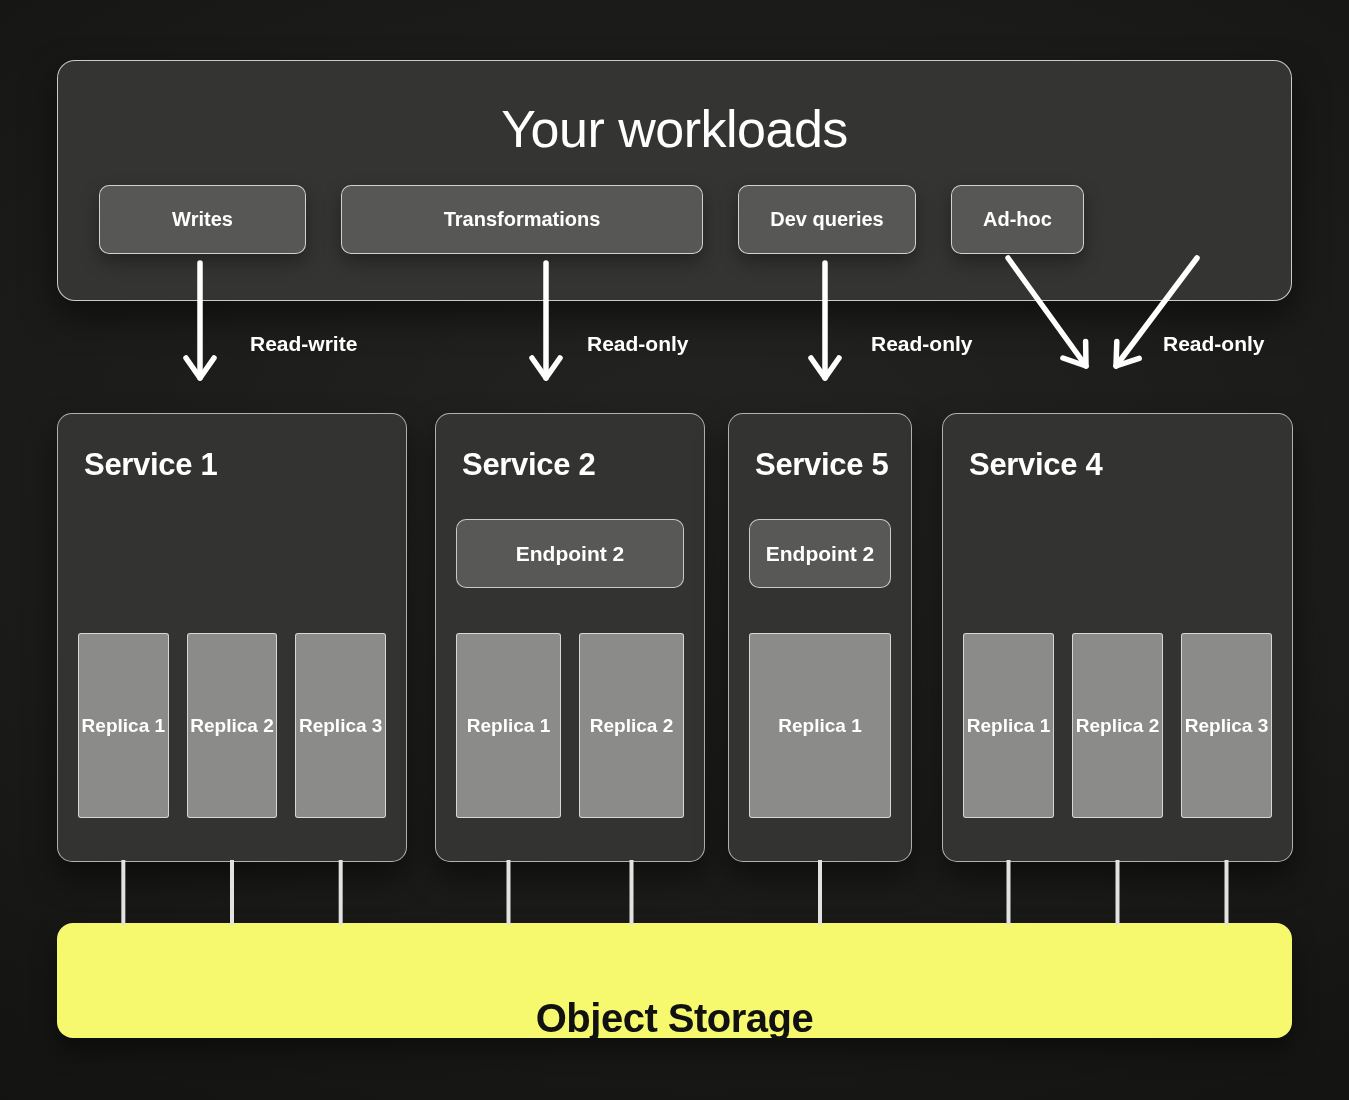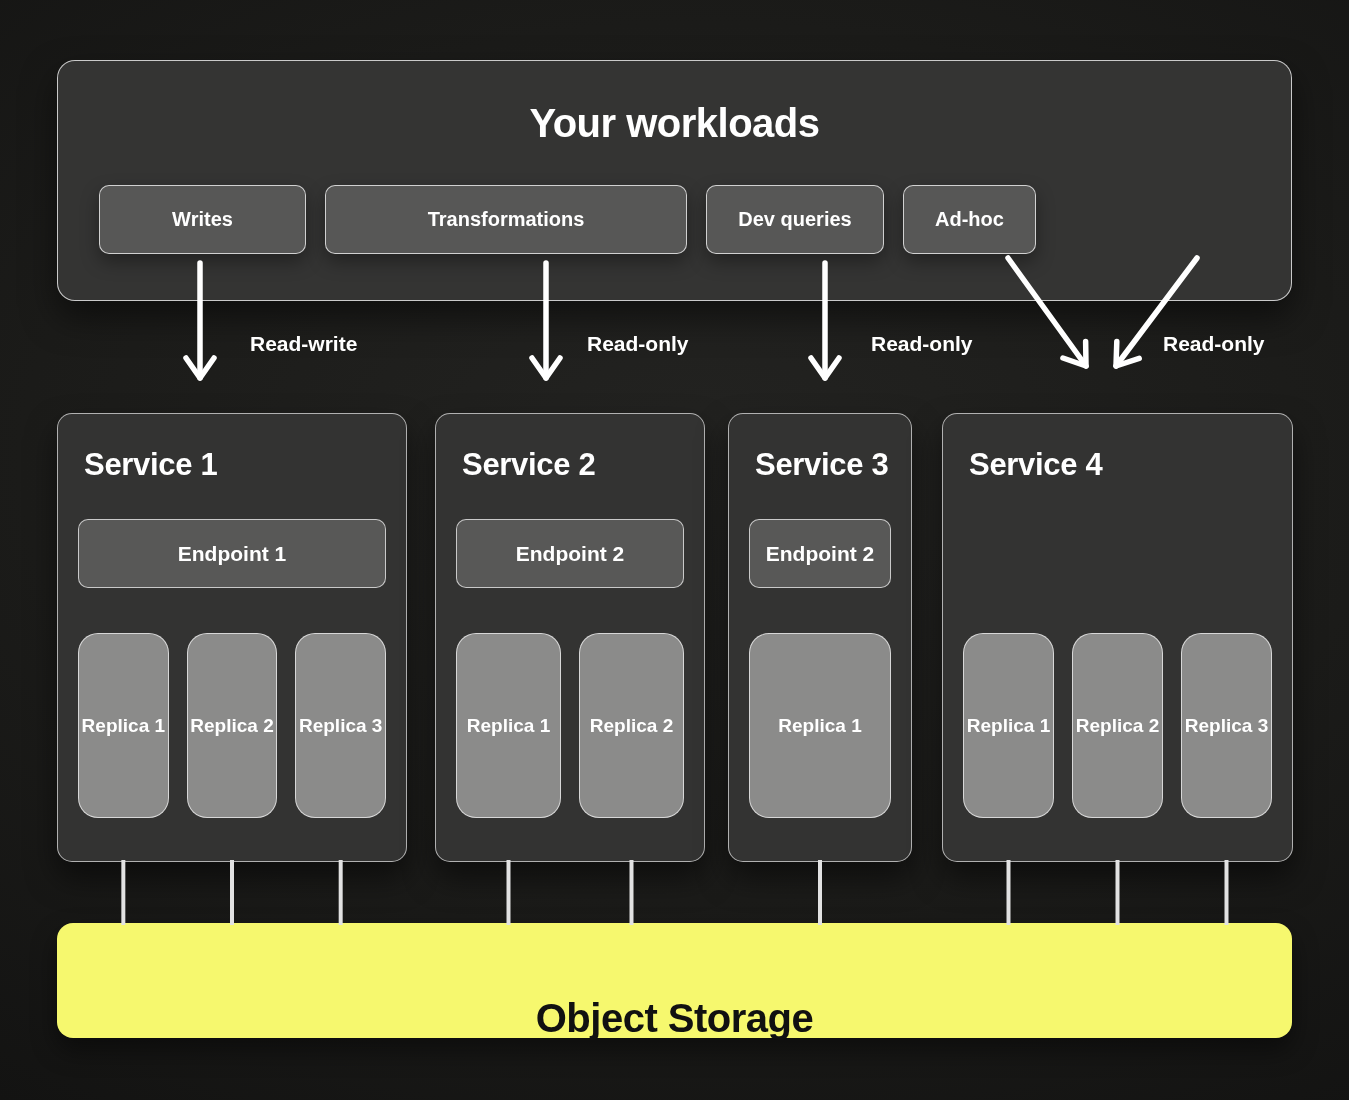--- a/index.html
+++ b/index.html
@@ -12,23 +12,23 @@
   }
   
   .workloads-box{
     position:absolute;left:57px;top:60px;width:1235px;height:241px;
     background:#343433;border:1.5px solid rgba(235,235,235,.82);
     border-radius:18px;box-shadow:0 16px 34px rgba(0,0,0,.5);
     box-sizing:border-box;
   }
   .workloads-title{
     margin:0;padding-top:42px;text-align:center;
-    font-size:40px;font-weight:700;letter-spacing:-.5px;color:#ffffff;line-height:1;
+    font-size:52px;font-weight:400;letter-spacing:-.5px;color:#ffffff;line-height:1;
   }
-  .wl-row{position:absolute;left:41px;top:124px;display:flex;gap:19px;}
+  .wl-row{position:absolute;left:41px;top:124px;display:flex;gap:35px;}
   .wl-btn{
     height:69px;box-sizing:border-box;border-radius:10px;
     background:#575756;border:1.5px solid rgba(230,230,230,.85);
     display:flex;align-items:center;justify-content:center;
     color:#ffffff;font-size:20px;font-weight:700;
     box-shadow:0 8px 18px rgba(0,0,0,.35);
   }
   .wl-btn:nth-child(1){width:207px}
   .wl-btn:nth-child(2){width:362px}
   .wl-btn:nth-child(3){width:178px}
@@ -60,21 +60,21 @@
   }
   .endpoint{
     position:absolute;left:20px;right:20px;top:105px;height:69px;box-sizing:border-box;
     background:#585857;border:1.5px solid rgba(230,230,230,.8);border-radius:10px;
     display:flex;align-items:center;justify-content:center;
     color:#ffffff;font-size:21px;font-weight:600;
   }
   .replicas{position:absolute;left:20px;right:20px;top:219px;height:185px;display:flex;gap:18px;}
   .replica{
     flex:1;box-sizing:border-box;
-    background:#8b8b8a;border:1.5px solid rgba(240,240,240,.75);border-radius:20px;
+    background:#8b8b8a;border:1.5px solid rgba(240,240,240,.75);border-radius:3px;
     display:flex;align-items:center;justify-content:center;
     color:#ffffff;font-size:19px;font-weight:600;white-space:nowrap;
   }
   
   .storage{
     position:absolute;left:57px;top:923px;width:1235px;height:115px;box-sizing:border-box;
     background:#f6f86e;border-radius:16px;
     display:flex;align-items:flex-end;justify-content:center;
     box-shadow:0 12px 26px rgba(0,0,0,.45);
   }
@@ -104,37 +104,36 @@
   <div id="edge-labels">
       <div class="edge-label">Read-write</div>
       <div class="edge-label">Read-only</div>
       <div class="edge-label">Read-only</div>
       <div class="edge-label">Read-only</div>
     </div>
 
   <div id="services">
       <section class="service">
         <h2 class="service-title">Service 1</h2>
-        <div class="endpoint">Endpoint 1</div>
         <div class="replicas">
           <div class="replica">Replica 1</div>
           <div class="replica">Replica 2</div>
           <div class="replica">Replica 3</div>
         </div>
       </section>
       <section class="service">
         <h2 class="service-title">Service 2</h2>
         <div class="endpoint">Endpoint 2</div>
         <div class="replicas">
           <div class="replica">Replica 1</div>
           <div class="replica">Replica 2</div>
         </div>
       </section>
       <section class="service">
-        <h2 class="service-title">Service 3</h2>
+        <h2 class="service-title">Service 5</h2>
         <div class="endpoint">Endpoint 2</div>
         <div class="replicas">
           <div class="replica">Replica 1</div>
         </div>
       </section>
       <section class="service">
         <h2 class="service-title">Service 4</h2>
         <div class="replicas">
           <div class="replica">Replica 1</div>
           <div class="replica">Replica 2</div>

